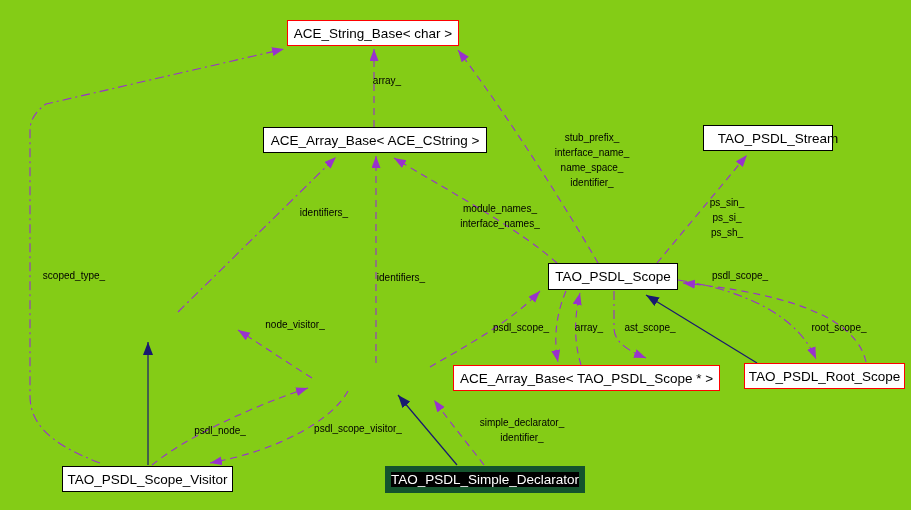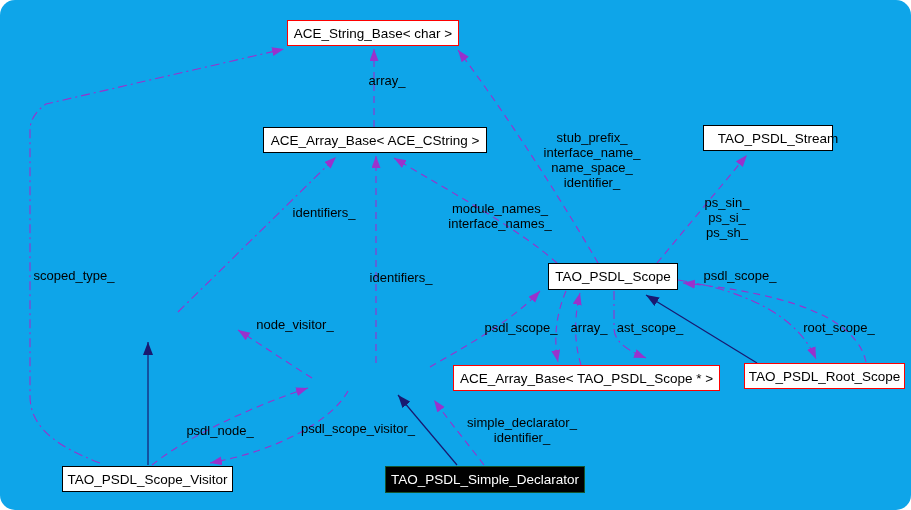--- a/index.html
+++ b/index.html
@@ -1,33 +1,32 @@
 <!DOCTYPE html>
 <html><head>
 <meta charset="utf-8">
 <style>
   html,body{margin:0;padding:0;background:#ffffff;}
   #stage{
-    position:relative;width:911px;height:510px;background:#0ea5e9;overflow:hidden;
+    position:relative;width:911px;height:510px;background:#84cc16;overflow:hidden;
     font-family:"Liberation Sans","DejaVu Sans",sans-serif;
-    border-radius:15px;
   }
   #edges{position:absolute;left:0;top:0;}
   .epath{fill:none;stroke:#9932CC;stroke-width:1.1;stroke-dasharray:7,5;}
   .epath.dd{stroke-dasharray:9,4,2,4;}
   .ipath{fill:none;stroke:#191970;stroke-width:1.2;}
   .node{
     position:absolute;box-sizing:border-box;background:#ffffff;color:#000000;
     border:1px solid #000000;display:flex;align-items:center;justify-content:center;
     font-size:13.5px;white-space:nowrap;z-index:2;
   }
   .node.hl{border:1.5px solid #ff0000;}
-  .node.current{background:#000000;color:#ffffff;border:1px solid #14532d;}
+  .node.current{background:#000000;color:#ffffff;border:6px solid #14532d;}
   .elabel{
-    position:absolute;transform:translate(-50%,-50%);color:#000000;font-size:13px;
+    position:absolute;transform:translate(-50%,-50%);color:#000000;font-size:10px;
     line-height:15px;text-align:center;white-space:pre-line;z-index:1;
   }
 </style>
 </head>
 <body>
 
 <div id="stage">
 
   <svg id="edges" width="911" height="510" viewBox="0 0 911 510">
     <defs>

